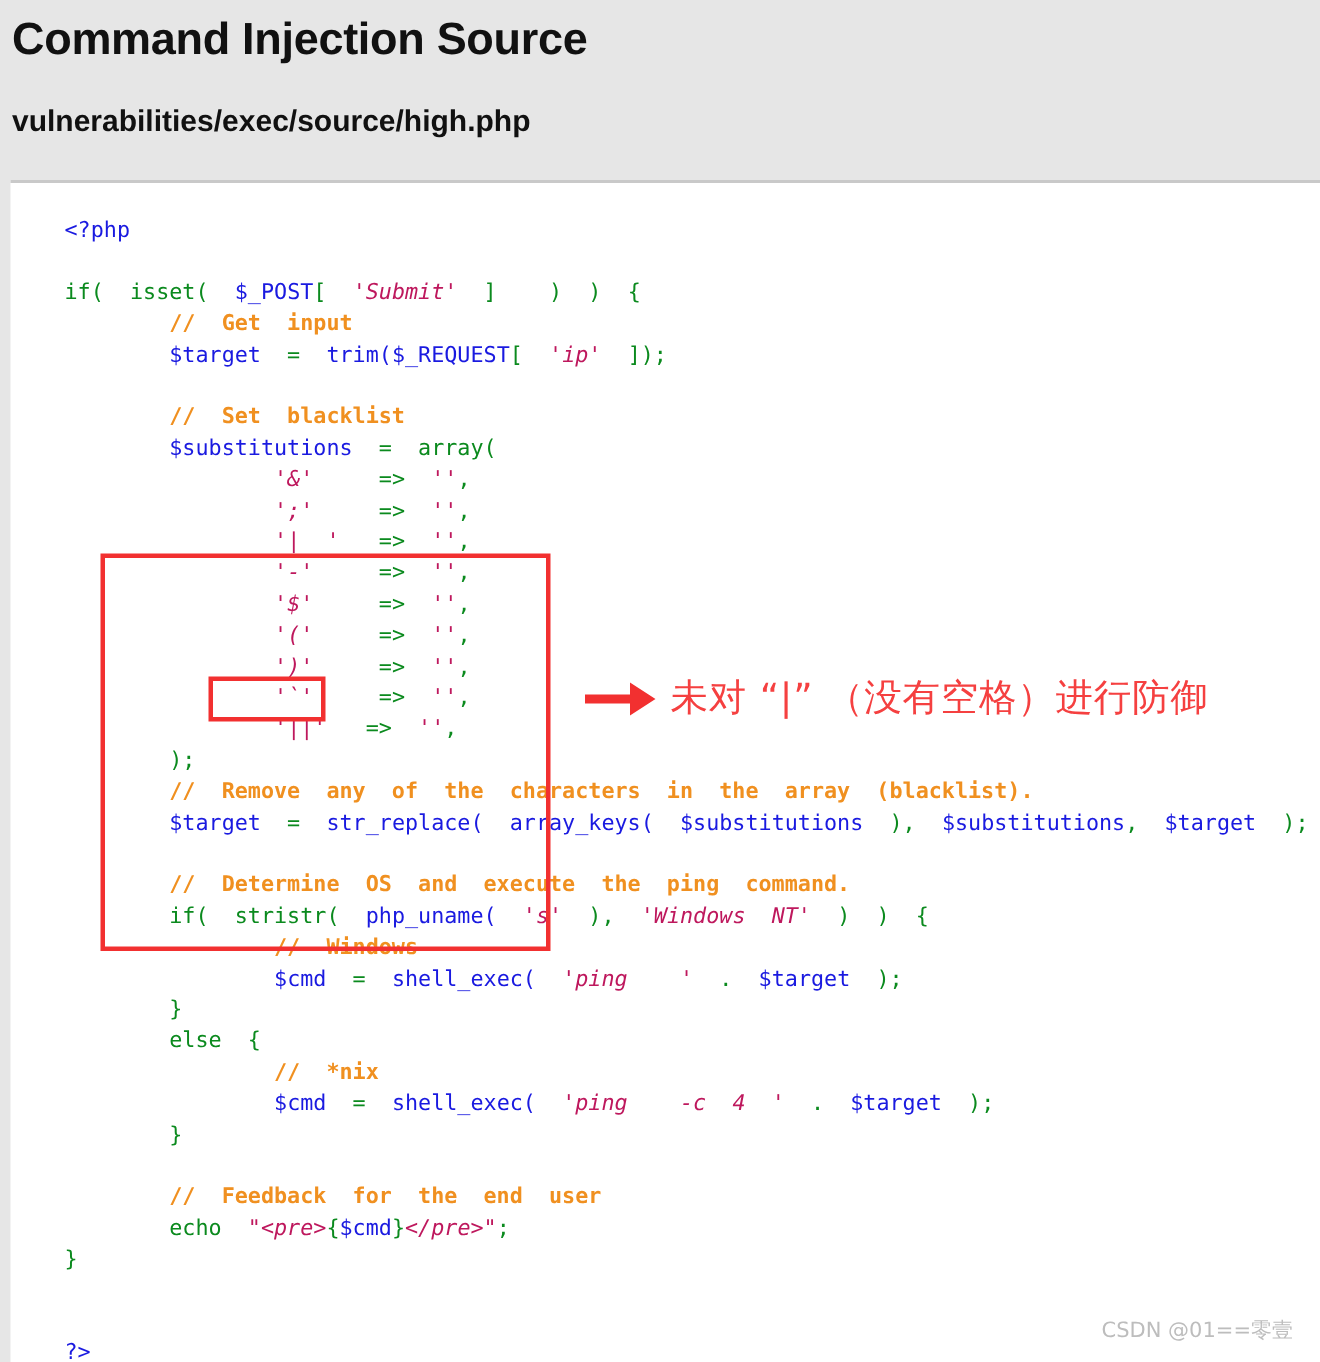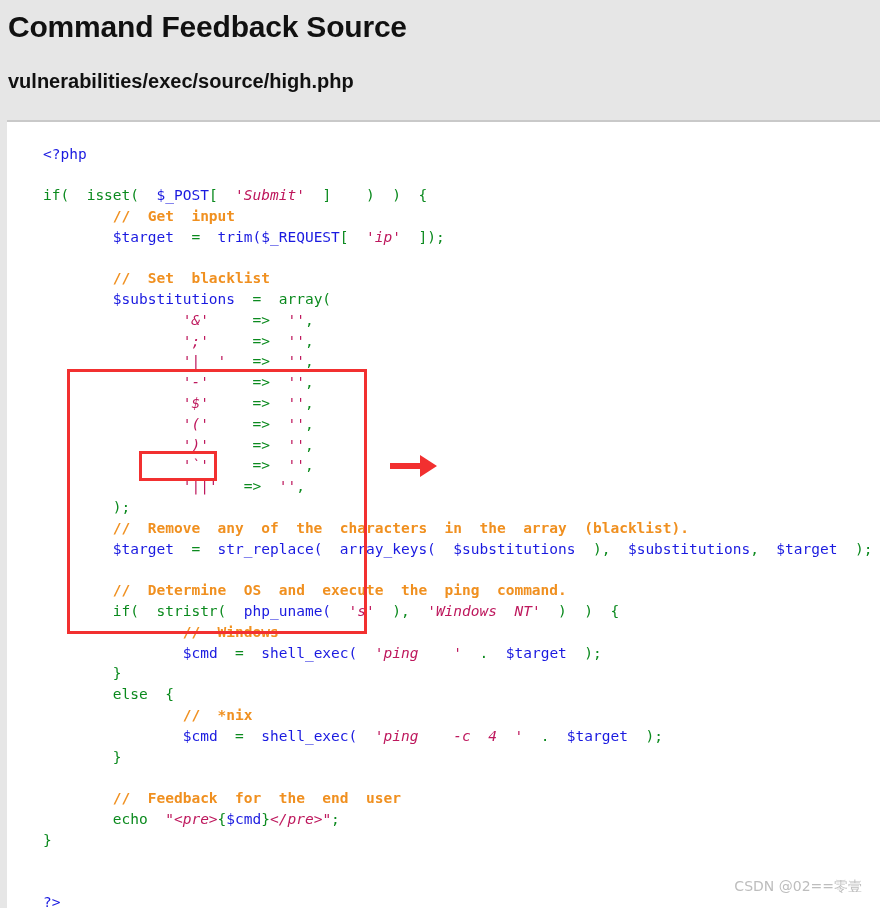--- a/index.html
+++ b/index.html
@@ -117,30 +117,31 @@
     bottom: 12px;
     font-family: "DejaVu Sans", sans-serif;
     font-size: 14px;
     color: #bdbdbd;
     white-space: nowrap;
   }
 </style>
 </head>
 <body>
 
-<div class="page-title">Command Feedback Source</div>
+<div class="page-title">Command Injection Source</div>
 <div class="page-subtitle">vulnerabilities/exec/source/high.php</div>
 
 <div class="code-panel">
   <pre class="code-area" id="code-area"><span class="ln"><span class="c-blue">&lt;?php</span></span><span class="ln">&nbsp;</span><span class="ln"><span class="c-green">if(  isset(  </span><span class="c-blue">$_POST</span><span class="c-green">[  </span><span class="c-red">'Submit'</span><span class="c-green">  ]    )  )  {</span></span><span class="ln"><span class="c-orange">        //  Get  input</span></span><span class="ln"><span class="c-plain">        </span><span class="c-blue">$target</span><span class="c-green">  =  </span><span class="c-blue">trim(</span><span class="c-blue">$_REQUEST</span><span class="c-green">[  </span><span class="c-red">'ip'</span><span class="c-green">  ]);</span></span><span class="ln">&nbsp;</span><span class="ln"><span class="c-orange">        //  Set  blacklist</span></span><span class="ln"><span class="c-plain">        </span><span class="c-blue">$substitutions</span><span class="c-green">  =  </span><span class="c-green">array(</span></span><span class="ln"><span class="c-plain">                </span><span class="c-red">'&amp;'</span><span class="c-green">     =&gt;  </span><span class="c-red">''</span><span class="c-green">,</span></span><span class="ln"><span class="c-plain">                </span><span class="c-red">';'</span><span class="c-green">     =&gt;  </span><span class="c-red">''</span><span class="c-green">,</span></span><span class="ln"><span class="c-plain">                </span><span class="c-red">'|  '</span><span class="c-green">   =&gt;  </span><span class="c-red">''</span><span class="c-green">,</span></span><span class="ln"><span class="c-plain">                </span><span class="c-red">'-'</span><span class="c-green">     =&gt;  </span><span class="c-red">''</span><span class="c-green">,</span></span><span class="ln"><span class="c-plain">                </span><span class="c-red">'$'</span><span class="c-green">     =&gt;  </span><span class="c-red">''</span><span class="c-green">,</span></span><span class="ln"><span class="c-plain">                </span><span class="c-red">'('</span><span class="c-green">     =&gt;  </span><span class="c-red">''</span><span class="c-green">,</span></span><span class="ln"><span class="c-plain">                </span><span class="c-red">')'</span><span class="c-green">     =&gt;  </span><span class="c-red">''</span><span class="c-green">,</span></span><span class="ln"><span class="c-plain">                </span><span class="c-red">'`'</span><span class="c-green">     =&gt;  </span><span class="c-red">''</span><span class="c-green">,</span></span><span class="ln"><span class="c-plain">                </span><span class="c-red">'||'</span><span class="c-green">   =&gt;  </span><span class="c-red">''</span><span class="c-green">,</span></span><span class="ln"><span class="c-green">        );</span></span><span class="ln"><span class="c-orange">        //  Remove  any  of  the  characters  in  the  array  (blacklist).</span></span><span class="ln"><span class="c-plain">        </span><span class="c-blue">$target</span><span class="c-green">  =  </span><span class="c-blue">str_replace(  array_keys(  </span><span class="c-blue">$substitutions</span><span class="c-green">  ),  </span><span class="c-blue">$substitutions</span><span class="c-green">,  </span><span class="c-blue">$target</span><span class="c-green">  );</span></span><span class="ln">&nbsp;</span><span class="ln"><span class="c-orange">        //  Determine  OS  and  execute  the  ping  command.</span></span><span class="ln"><span class="c-green">        if(  stristr(  </span><span class="c-blue">php_uname(  </span><span class="c-red">'s'</span><span class="c-green">  ),  </span><span class="c-red">'Windows  NT'</span><span class="c-green">  )  )  {</span></span><span class="ln"><span class="c-orange">                //  Windows</span></span><span class="ln"><span class="c-plain">                </span><span class="c-blue">$cmd</span><span class="c-green">  =  </span><span class="c-blue">shell_exec(  </span><span class="c-red">'ping    '</span><span class="c-green">  .  </span><span class="c-blue">$target</span><span class="c-green">  );</span></span><span class="ln"><span class="c-green">        }</span></span><span class="ln"><span class="c-green">        else  {</span></span><span class="ln"><span class="c-orange">                //  *nix</span></span><span class="ln"><span class="c-plain">                </span><span class="c-blue">$cmd</span><span class="c-green">  =  </span><span class="c-blue">shell_exec(  </span><span class="c-red">'ping    -c  4  '</span><span class="c-green">  .  </span><span class="c-blue">$target</span><span class="c-green">  );</span></span><span class="ln"><span class="c-green">        }</span></span><span class="ln">&nbsp;</span><span class="ln"><span class="c-orange">        //  Feedback  for  the  end  user</span></span><span class="ln"><span class="c-green">        echo  </span><span class="c-red">"&lt;pre&gt;</span><span class="c-green">{</span><span class="c-blue">$cmd</span><span class="c-green">}</span><span class="c-red">&lt;/pre&gt;"</span><span class="c-green">;</span></span><span class="ln"><span class="c-green">}</span></span><span class="ln">&nbsp;</span><span class="ln">&nbsp;</span><span class="ln"><span class="c-blue">?&gt;</span></span></pre>
 
   <div class="redbox-outer"></div>
   <div class="redbox-inner"></div>
 
   <div class="arrow-wrap">
     <svg width="48" height="28" viewBox="0 0 48 28">
       <path d="M0 11 L30 11 L30 3 L47 14 L30 25 L30 17 L0 17 Z" fill="#f23030"></path>
     </svg>
   </div>
 
+  <div class="annotation-text">未对 “|” （没有空格）进行防御</div>
 
-  <div class="watermark">CSDN @02==零壹</div>
+  <div class="watermark">CSDN @01==零壹</div>
 </div>
 
 </body></html>

